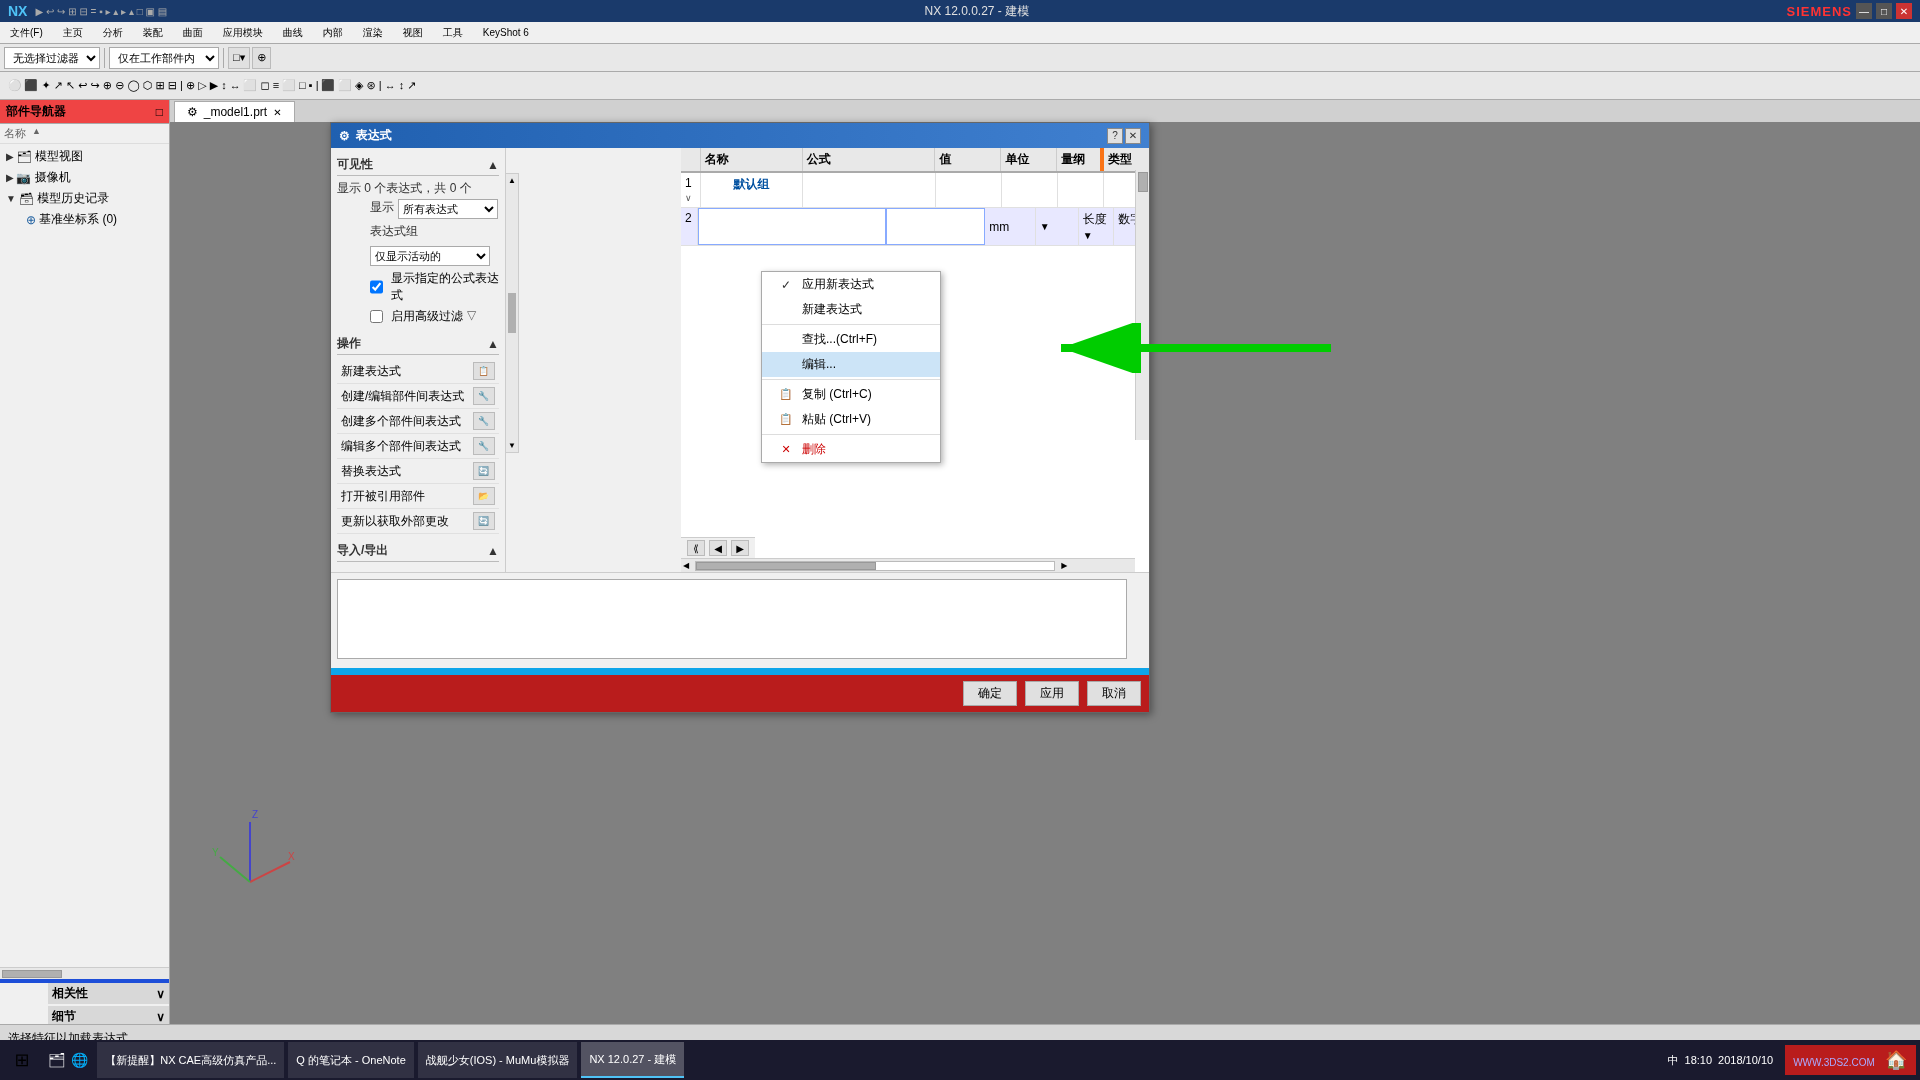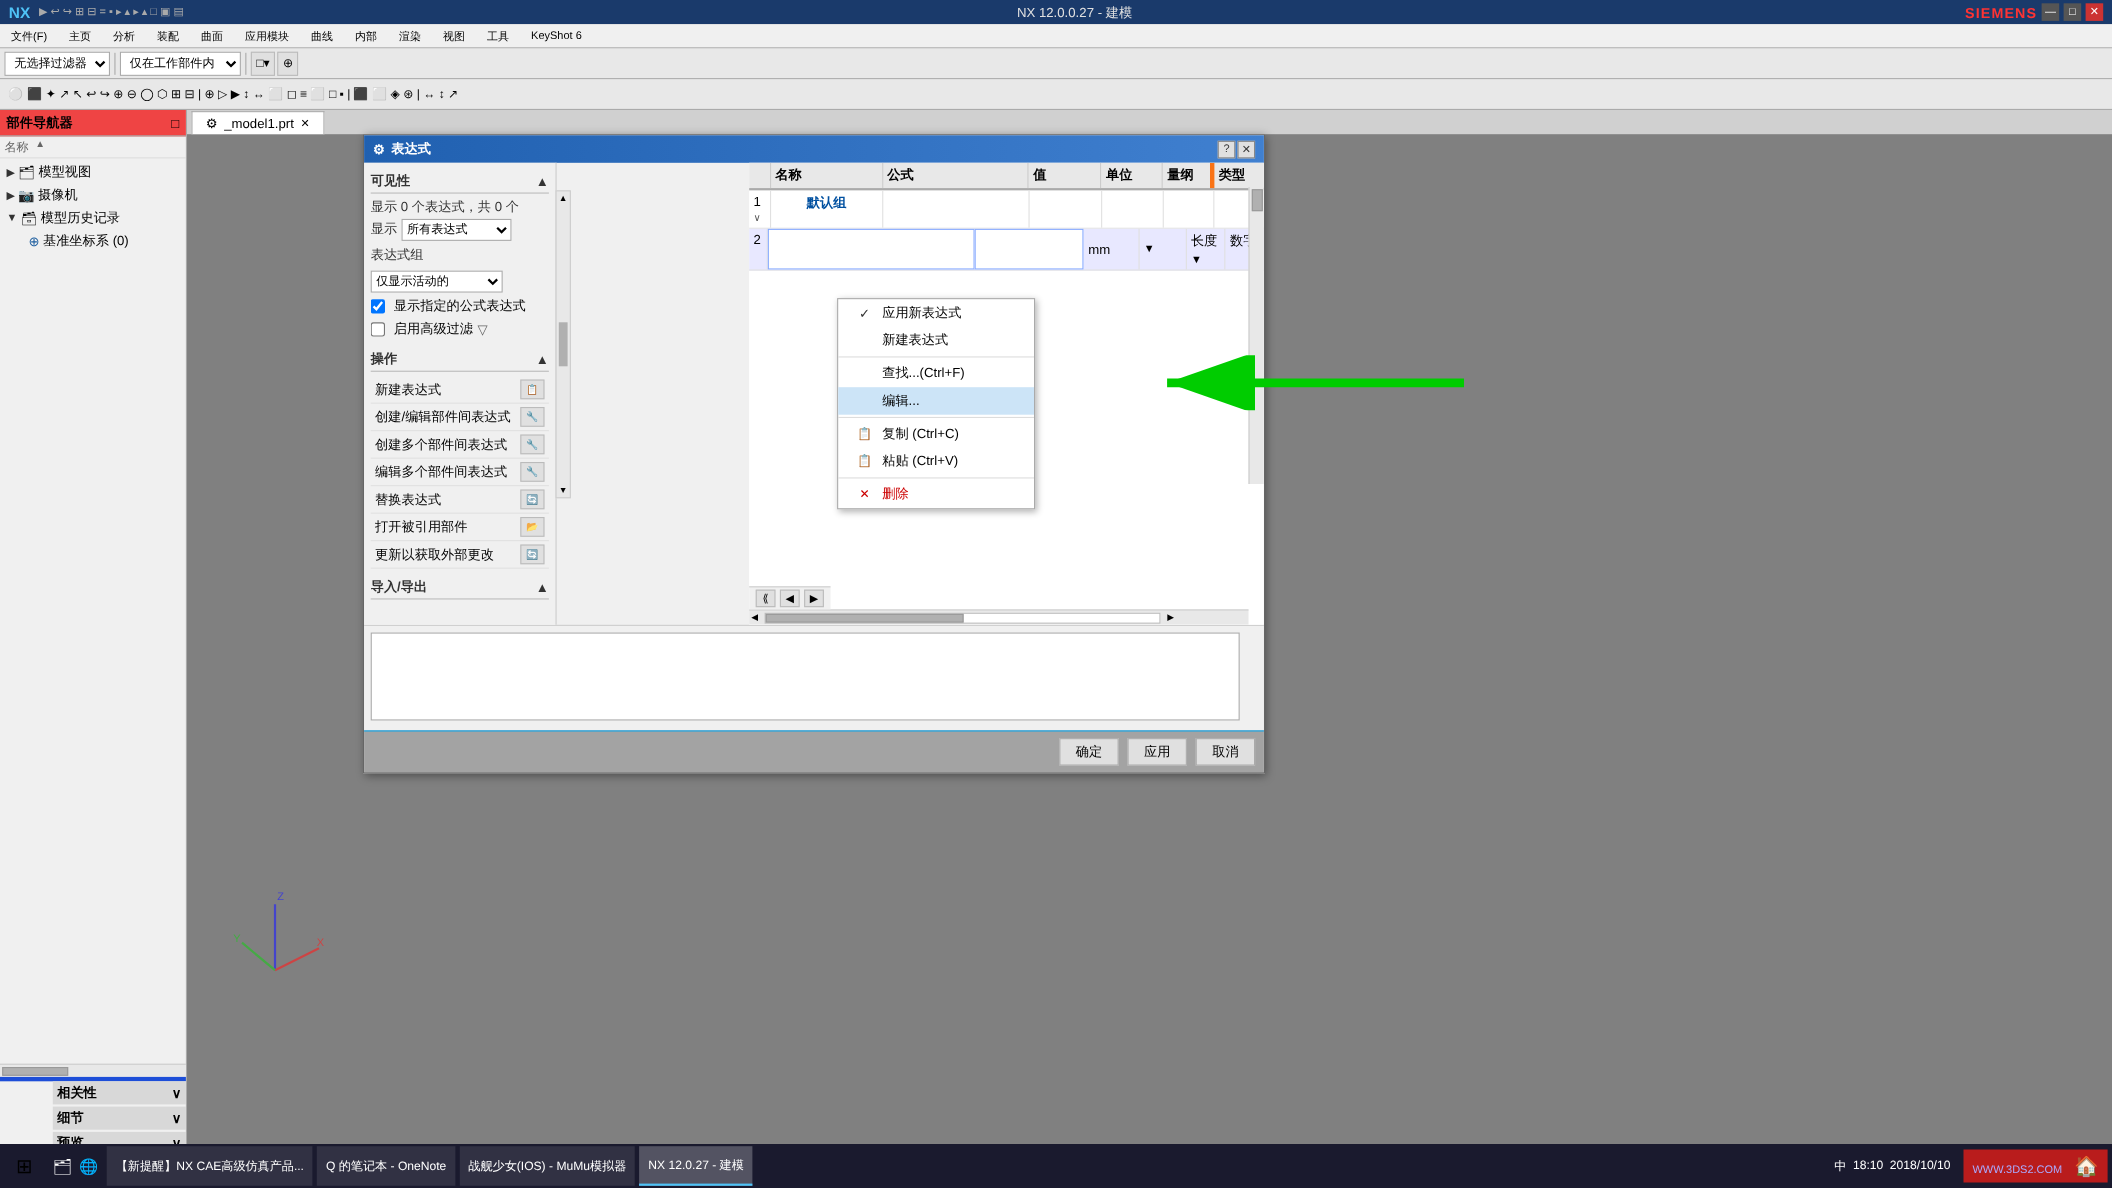--- a/index.html
+++ b/index.html
@@ -138,21 +138,21 @@
       justify-content: space-between;
       padding: 2px 0;
       font-weight: bold;
       font-size: 12px;
       color: #333;
       border-bottom: 1px solid #bbb;
       margin-bottom: 4px;
       cursor: pointer;
     }
     .panel-label { font-size: 12px; margin-bottom: 2px; color: #333; }
-    .panel-row { display: flex; align-items: center; gap: 4px; margin-bottom: 4px; }
+    .panel-row { display: flex; gap: 4px; margin-bottom: 4px; margin-left: 33px; }
     .panel-select { height: 20px; font-size: 11px; border: 1px solid #aaa; background: white; min-width: 100px; }
     .panel-checkbox { margin-right: 4px; }
     .filter-icon { font-size: 12px; color: #666; cursor: pointer; }
 
     .ops-section { margin-top: 8px; }
     .op-button { display: flex; align-items: center; justify-content: space-between; padding: 3px 4px; font-size: 12px; cursor: pointer; border-bottom: 1px solid #e0e0e0; }
     .op-icon { width: 22px; height: 18px; background: #e0e0e0; border: 1px solid #bbb; display: flex; align-items: center; justify-content: center; font-size: 9px; color: #333; }
 
     
     #dialog-right {
@@ -240,22 +240,22 @@
       border-top: 1px solid #ccc;
     }
     .nav-btn { width: 18px; height: 16px; background: #e0e0e0; border: 1px solid #bbb; font-size: 10px; cursor: pointer; display: flex; align-items: center; justify-content: center; }
 
     
     #dialog-footer {
       display: flex;
       justify-content: flex-end;
       padding: 6px 8px;
       gap: 8px;
-      background: #a3a3a3;
-      border-top: 1px solid #0ea5e9;
+      background: #b91c1c;
+      border-top: 7px solid #0ea5e9;
     }
     .dlg-footer-btn { padding: 3px 14px; font-size: 12px; background: #e0e0e0; border: 1px solid #aaa; cursor: pointer; }
 
     
     #model-area {
       position: absolute;
       bottom: 100px;
       left: 30px;
       width: 200px;
       height: 150px;
@@ -658,20 +658,23 @@
         <line x1="50" y1="80" x2="90" y2="60" stroke="#cc4444" stroke-width="2" marker-end="url(#arrow-x)"></line>
 
         <line x1="50" y1="80" x2="20" y2="55" stroke="#44aa44" stroke-width="2"></line>
         <text x="52" y="16" font-size="10" fill="#4444cc">Z</text>
         <text x="88" y="58" font-size="10" fill="#cc4444">X</text>
         <text x="12" y="54" font-size="10" fill="#44aa44">Y</text>
       </svg>
     </div>
   </div>
 
+  <div id="status-bar" style="position:absolute;bottom:0;left:0;right:0;">
+    <span>选择特征以加载表达式</span>
+  </div>
 
 </div>
 
 <div id="taskbar">
   <div class="taskbar-start">⊞</div>
   <div style="display:flex;align-items:center;gap:2px;padding:0 4px;">
     <span style="color:white;font-size:14px;cursor:pointer;">🗂</span>
     <span style="color:white;font-size:14px;cursor:pointer;margin-left:4px;">🌐</span>
   </div>
   <div class="taskbar-btn">

